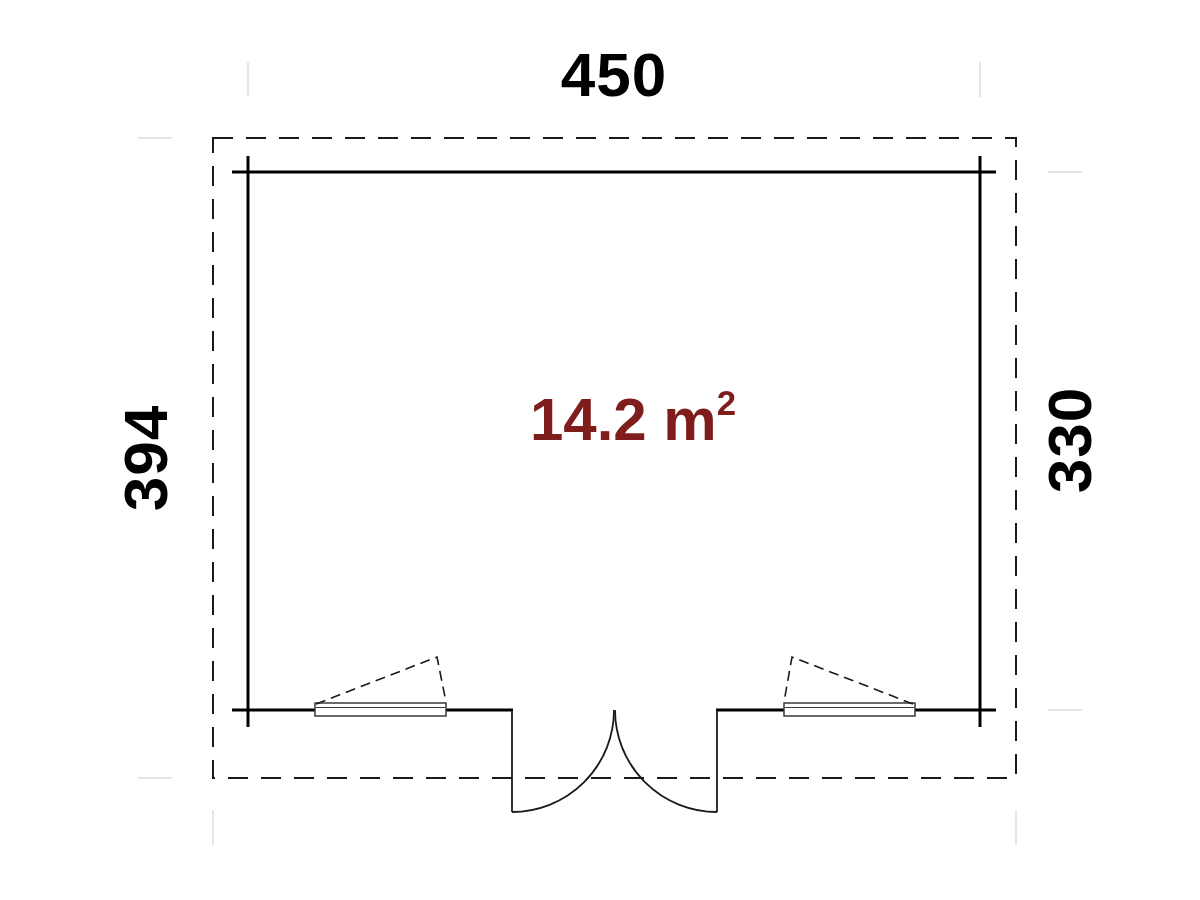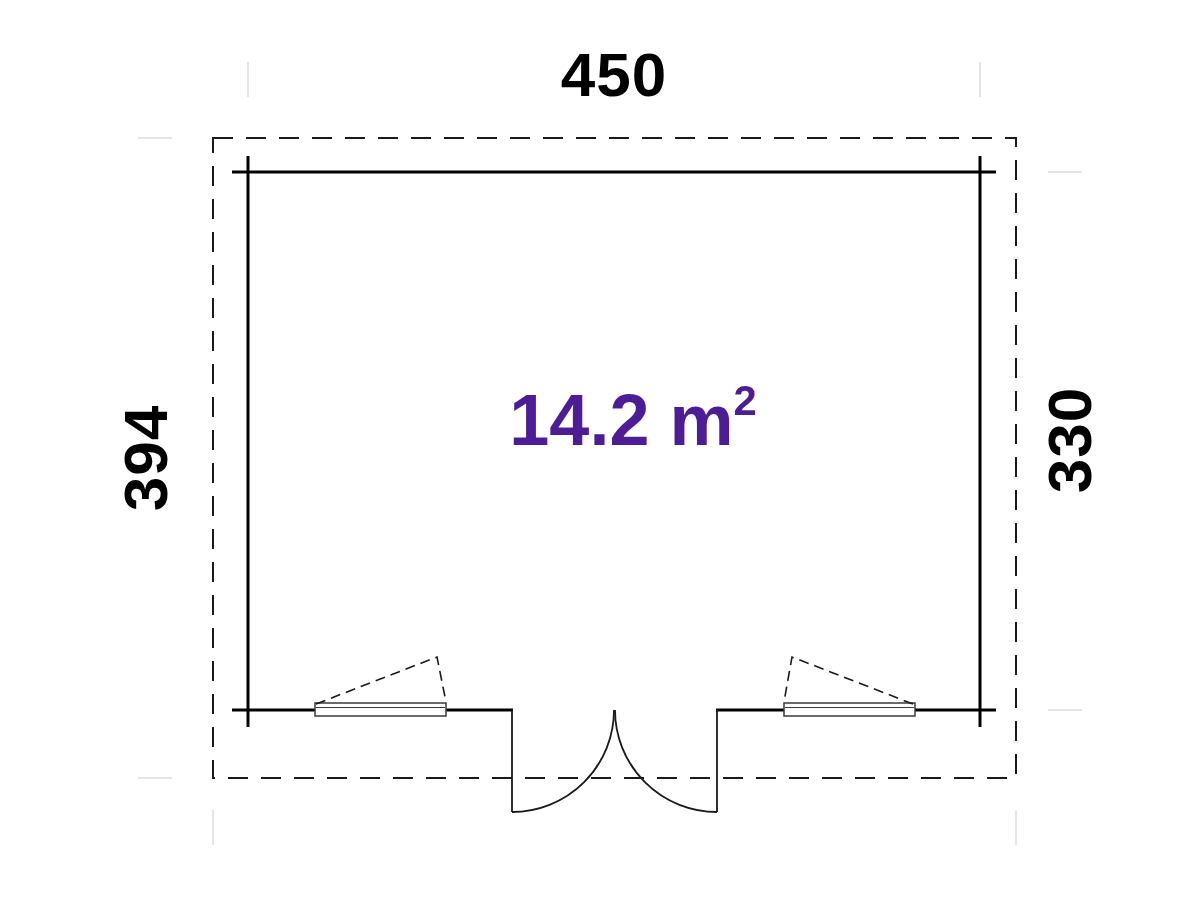--- a/index.html
+++ b/index.html
@@ -48,23 +48,23 @@
     left: 1070px;
     top: 440px;
     transform: translate(-50%, -50%) rotate(-90deg);
   }
   .area-label {
     position: absolute;
     left: 633px;
     top: 420px;
     transform: translate(-50%, -50%);
     font-weight: bold;
-    font-size: 72px;
+    font-size: 60px;
     line-height: 1;
-    color: #4c1d95;
+    color: #7f1d1d;
     white-space: nowrap;
   }
   .area-label sup {
     font-size: 58%;
     position: relative;
     top: -0.12em;
     vertical-align: super;
     line-height: 0;
   }
 </style>

